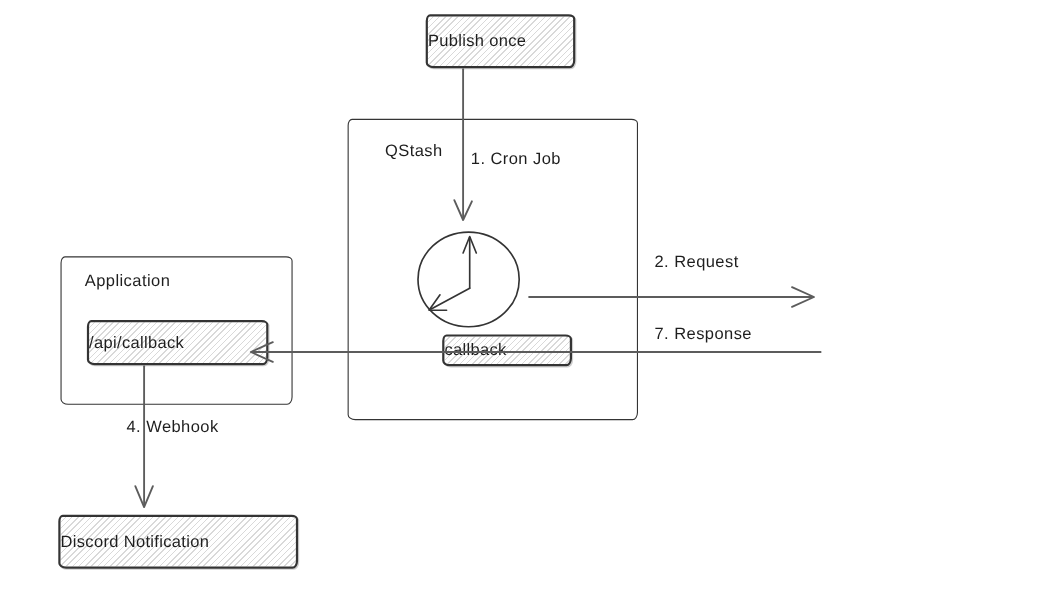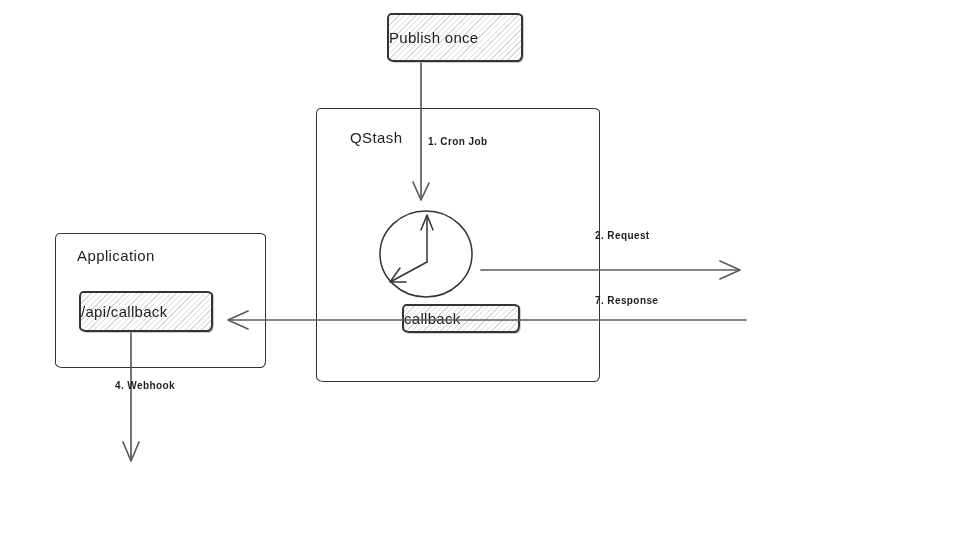--- a/index.html
+++ b/index.html
@@ -52,24 +52,23 @@
     stroke:var(--arrow);stroke-width:1.7;
     fill:none;stroke-linecap:round;stroke-linejoin:round;
   }
   .shape ellipse,.shape line,.shape polyline{
     stroke:var(--stroke);stroke-width:1.5;
     fill:none;stroke-linecap:round;stroke-linejoin:round;
   }
   
   .edge-label{
     position:absolute;
-    font-size:10px;letter-spacing:.4px;
+    font-size:15px;letter-spacing:.4px;
     white-space:nowrap;
     z-index:4;
-    font-weight:bold;
   }
 </style>
 </head>
 <body>
 
 <div class="stage">
 
   <svg class="wires" width="957" height="551" viewBox="0 0 957 551">
     <g class="arrow">
       <line x1="421" y1="63" x2="421" y2="199"></line>
@@ -93,36 +92,39 @@
       <polyline points="421,230 427,215 433,230"></polyline>
       <line x1="427" y1="262" x2="392" y2="281"></line>
       <polyline points="400,268 390,282 406,282"></polyline>
     </g>
   </svg>
 
   <div class="node hatched" style="left:358px;top:13px;width:136px;height:49px;">
     <span>Publish once</span>
   </div>
 
-  <div class="node container-node" style="left:287px;top:108px;width:284px;height:274px;">
+  <div class="node container-node" style="left:287px;top:108px;width:264px;height:274px;">
     <span class="corner-label" style="left:33px;top:20px;">QStash</span>
   </div>
 
   <div class="node hatched" style="left:373px;top:304px;width:118px;height:29px;">
     <span>callback</span>
   </div>
 
 
   <div class="node container-node" style="left:26px;top:233px;width:211px;height:135px;">
     <span class="corner-label" style="left:21px;top:13px;">Application</span>
   </div>
 
-  <div class="node hatched" style="left:50px;top:291px;width:134px;height:41px;">
+  <div class="node hatched" style="left:50px;top:291px;width:165px;height:41px;">
     <span>/api/callback</span>
   </div>
 
+  <div class="node hatched" style="left:24px;top:468px;width:218px;height:49px;">
+    <span>Discord Notification</span>
+  </div>
 
   <div class="edge-label" style="left:428px;top:136px;">1. Cron Job</div>
   <div class="edge-label" style="left:595px;top:230px;">2. Request</div>
   <div class="edge-label" style="left:595px;top:295px;">7. Response</div>
   <div class="edge-label" style="left:115px;top:380px;">4. Webhook</div>
 
 </div>
 
 </body></html>

